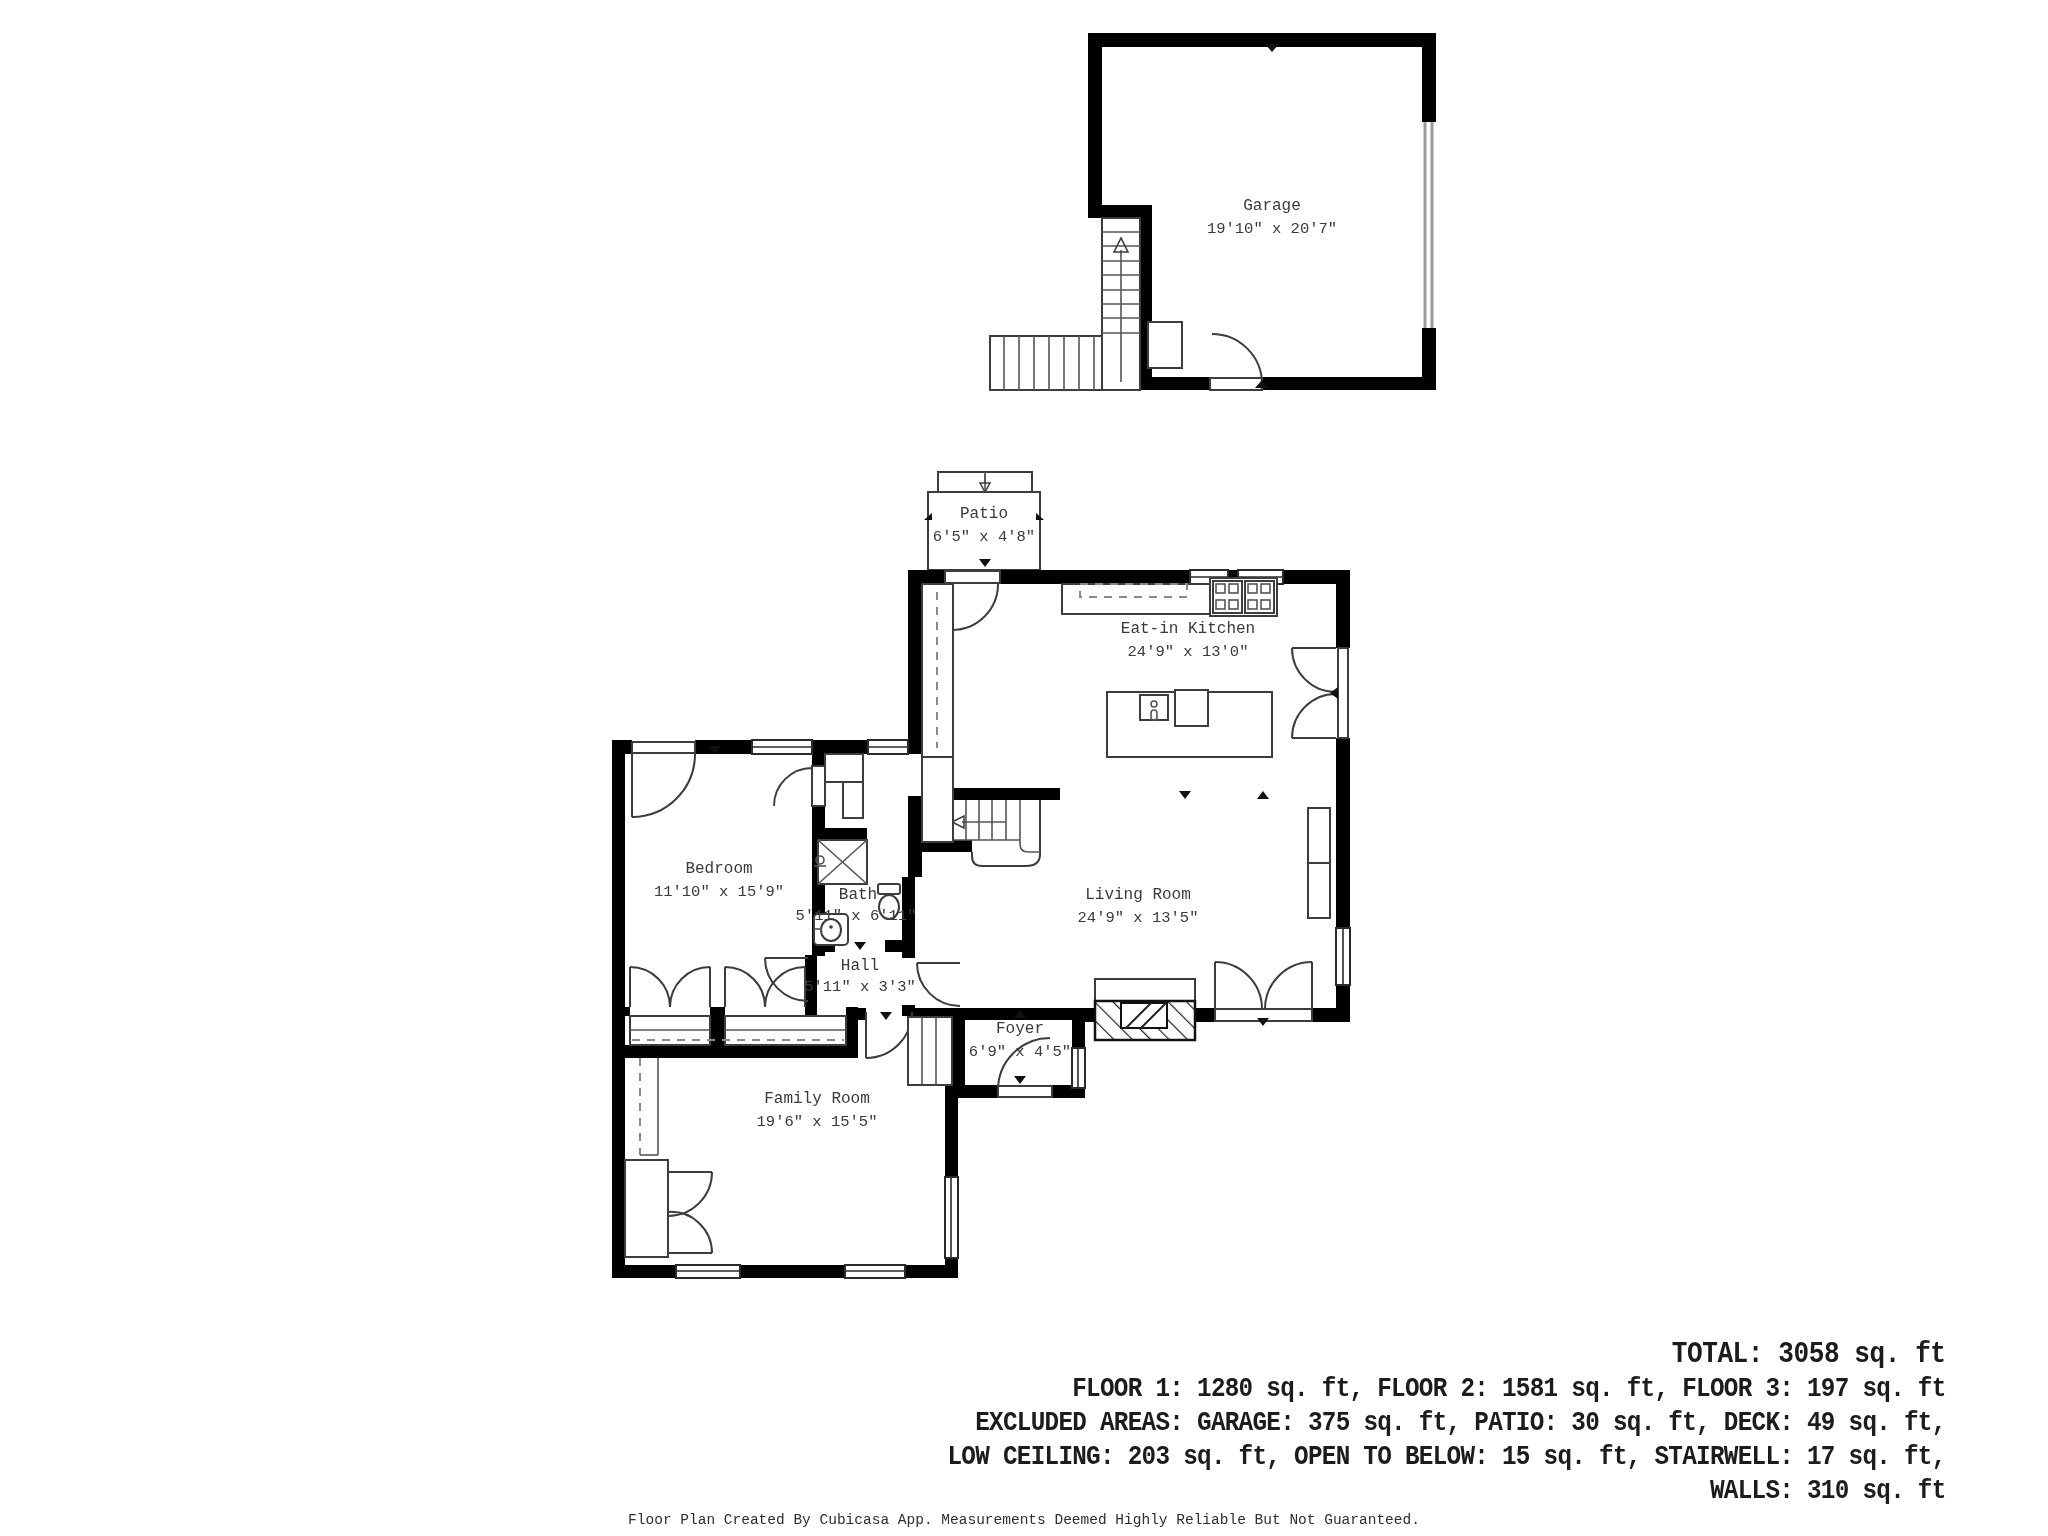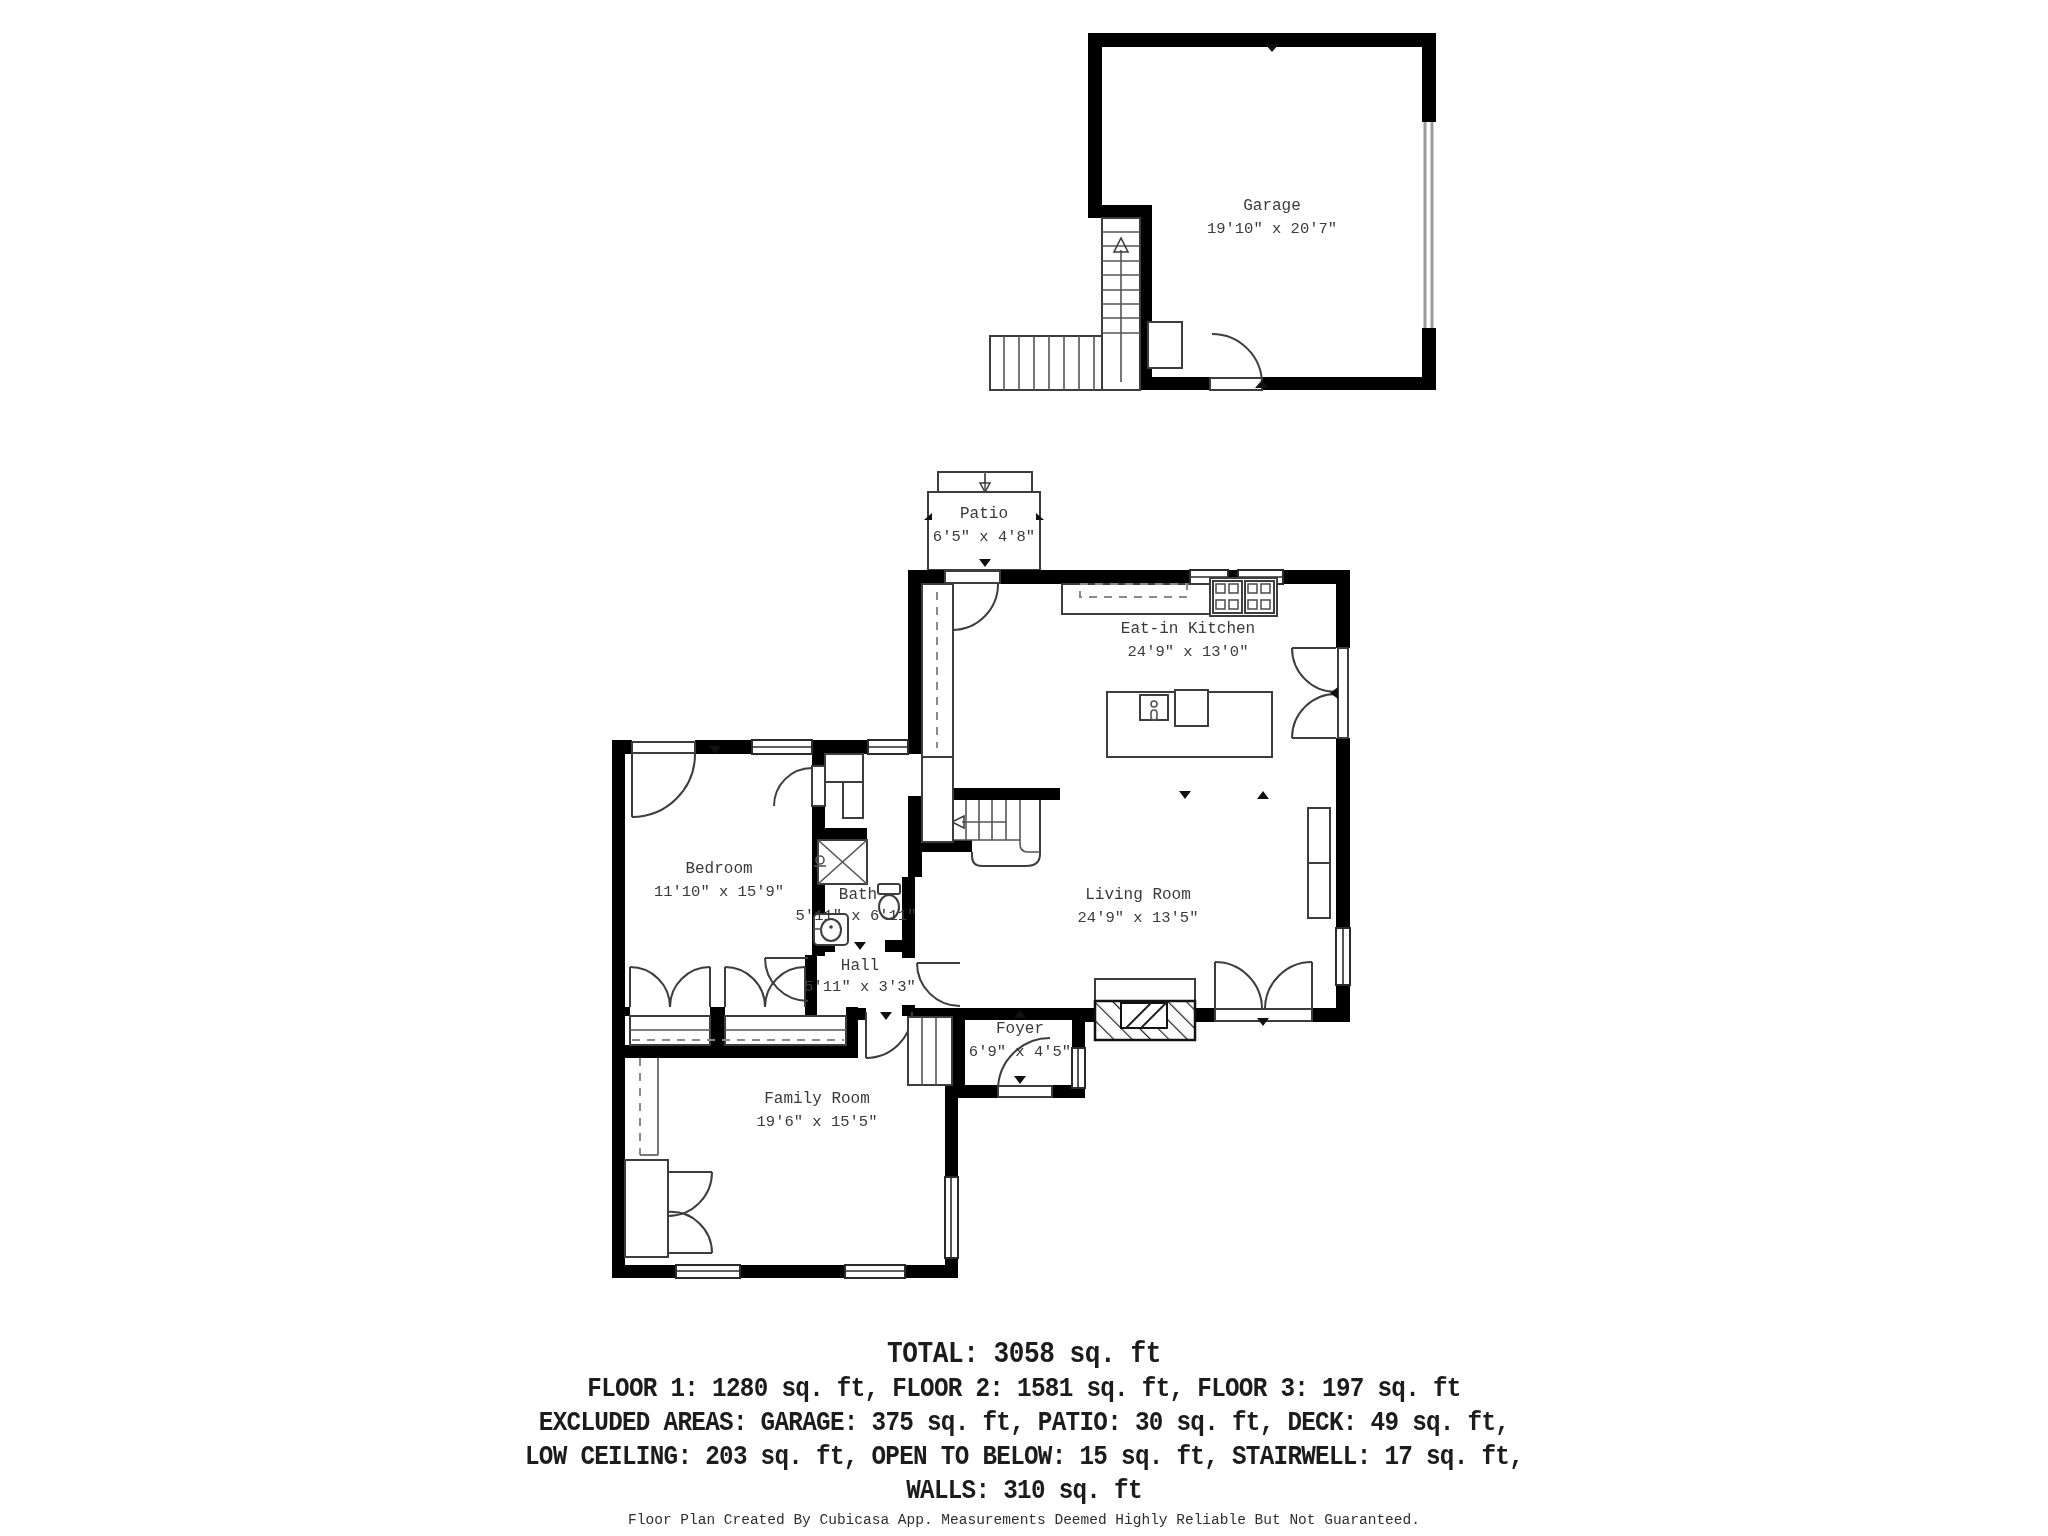--- a/index.html
+++ b/index.html
@@ -19,21 +19,21 @@
   .arc{fill:none;stroke:#3d3d3d;stroke-width:2;}
   .win{fill:#ffffff;stroke:#2b2b2b;stroke-width:2;}
   .winline{fill:none;stroke:#2b2b2b;stroke-width:1.6;}
   .mark{fill:#111111;stroke:none;}
   .gdoor{fill:none;stroke:#9b9b9b;stroke-width:3;}
   .fixture{fill:#ffffff;stroke:#3d3d3d;stroke-width:2;}
   .roomname{font-size:16px;fill:#3a3a3a;}
   .roomdims{font-size:15.5px;fill:#3a3a3a;}
   .summary{
     position:absolute;left:0;top:1338px;width:2048px;
-    text-align:center;color:#1c1c1c;
+    text-align:right;color:#1c1c1c;
   }
   .summary-inner{transform:scaleX(0.9);transform-origin:50% 0;}
   .total-line{font-size:29px;font-weight:bold;line-height:34px;letter-spacing:-0.5px;}
   .sum-line{font-size:27px;font-weight:600;line-height:34px;letter-spacing:-0.8px;}
   .footer-line{
     position:absolute;left:0;top:1512px;width:2048px;
     text-align:center;font-size:14.5px;color:#2e2e2e;
   }
 </style>
 </head>

